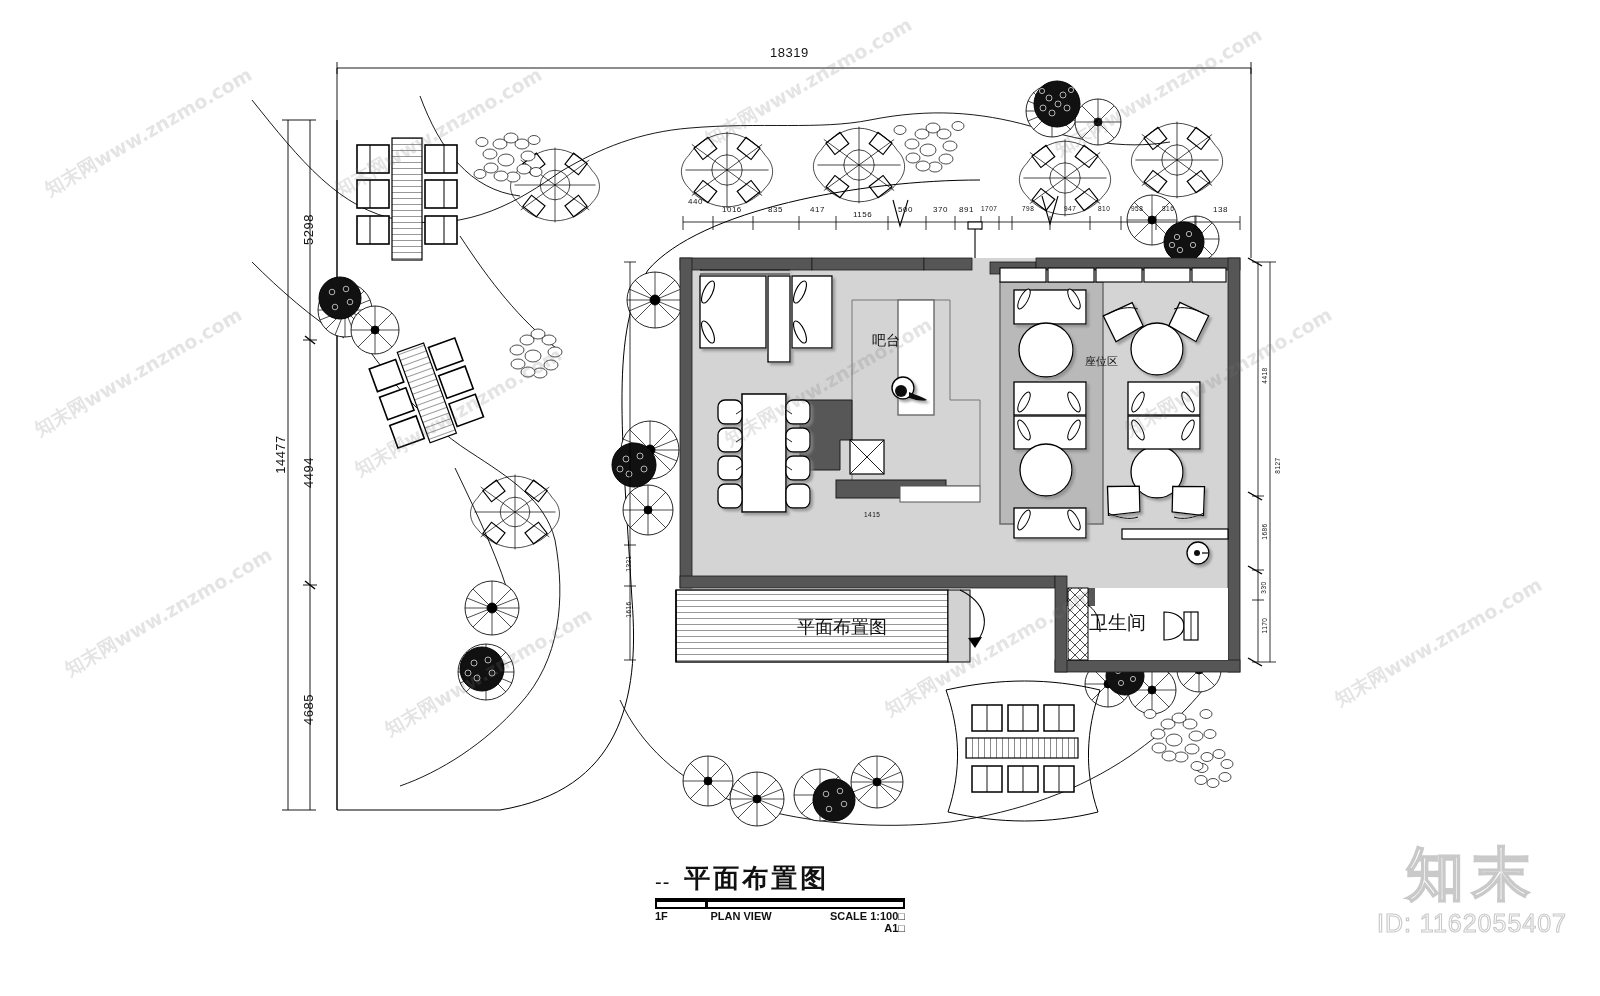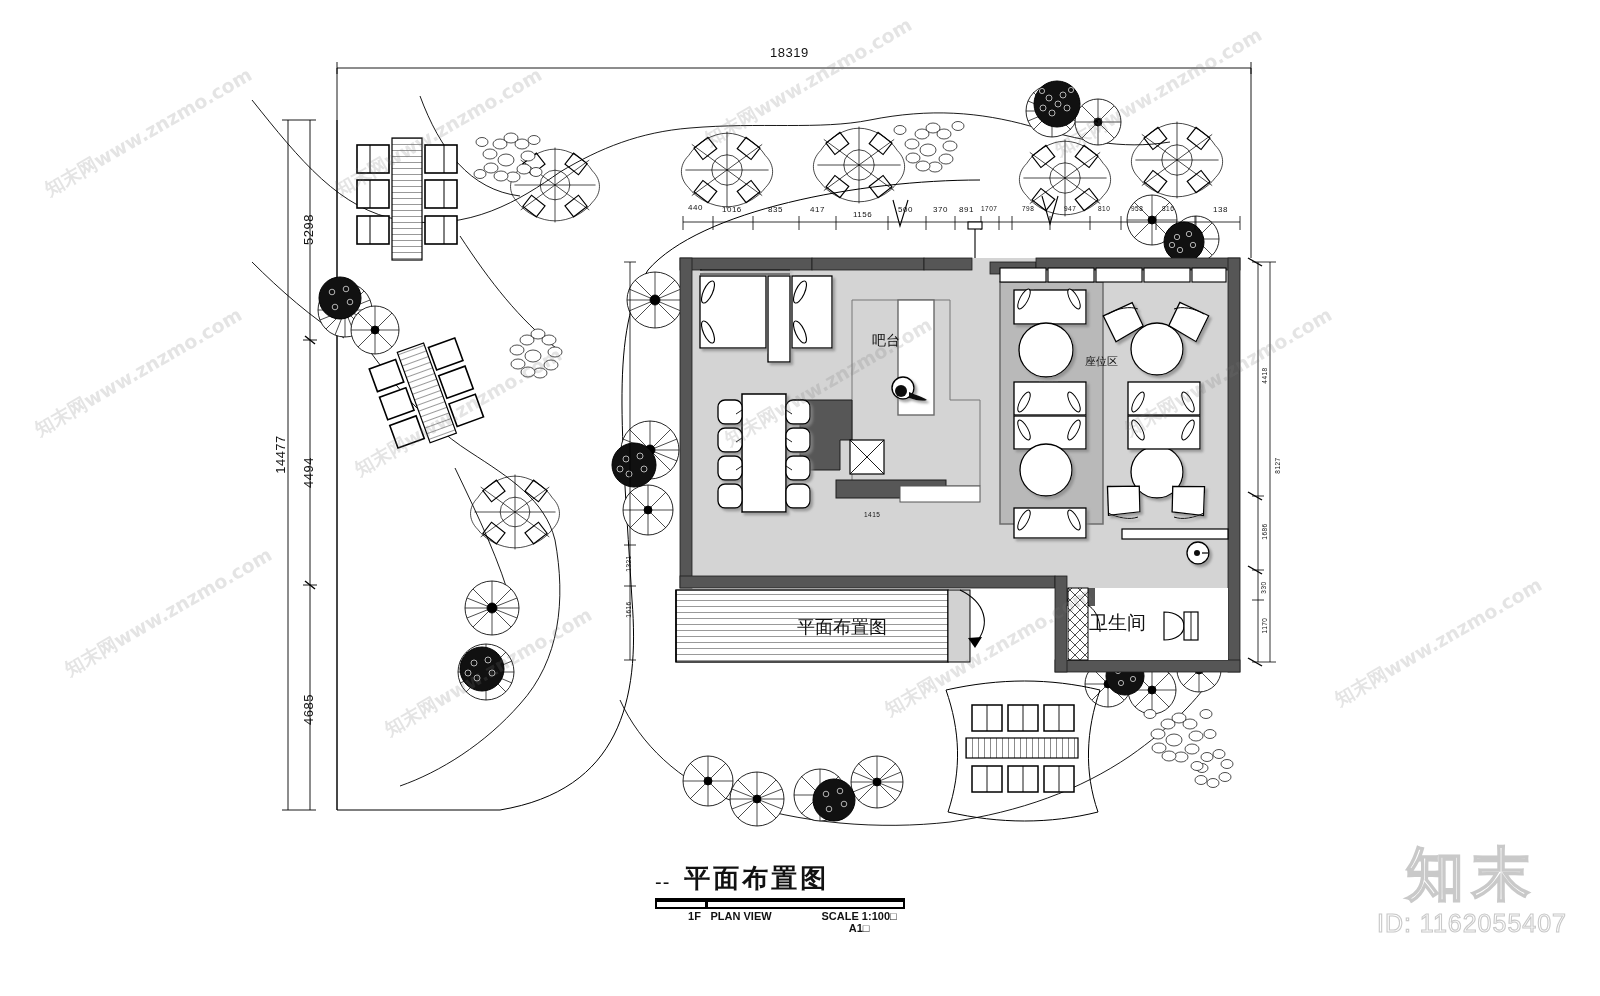--- a/index.html
+++ b/index.html
@@ -955,21 +955,21 @@
   <div class="roomlabel" style="left:797px; top:615px; font-size:18px;">平面布置图</div>
   <div class="roomlabel" style="left:1089px; top:610px; font-size:19px;">卫生间</div>
 
   <div class="dimtext" style="left:770px; top:45px;">18319</div>
 
   <div class="dimtext vert" style="left:288px; top:222px; width:40px; text-align:center;">5298</div>
   <div class="dimtext vert" style="left:288px; top:465px; width:40px; text-align:center;">4494</div>
   <div class="dimtext vert" style="left:288px; top:702px; width:40px; text-align:center;">4685</div>
   <div class="dimtext vert" style="left:258px; top:447px; width:44px; text-align:center;">14477</div>
 
-  <div class="dimtext small" style="left:688px; top:203px;">440</div>
+  <div class="dimtext small" style="left:688px; top:197px;">440</div>
   <div class="dimtext small" style="left:722px; top:205px;">1016</div>
   <div class="dimtext small" style="left:768px; top:205px;">835</div>
   <div class="dimtext small" style="left:810px; top:205px;">417</div>
   <div class="dimtext small" style="left:853px; top:210px;">1156</div>
   <div class="dimtext small" style="left:898px; top:205px;">500</div>
   <div class="dimtext small" style="left:933px; top:205px;">370</div>
   <div class="dimtext small" style="left:959px; top:205px;">891</div>
   <div class="dimtext tiny" style="left:981px; top:205px;">1707</div>
   <div class="dimtext tiny" style="left:1022px;top:205px;">798</div>
   <div class="dimtext tiny" style="left:1064px;top:205px;">947</div>
@@ -992,23 +992,23 @@
     <div class="tb-row1">
       <span class="tb-dashes">--</span>
       <span class="tb-title">平面布置图</span>
     </div>
     <div class="tb-bar">
       <div class="seg-w" style="width:48px; margin:1px 0 1px 1px;"></div>
       <div style="width:3px;"></div>
       <div class="seg-w" style="width:195px; margin:1px 1px 1px 0;"></div>
     </div>
     <div class="tb-meta">
-      <span style="width:60px; text-align:right;">1F</span>
+      <span style="width:60px; text-align:left;">1F</span>
       <span style="width:105px; text-align:center;">PLAN VIEW</span>
-      <span style="width:120px; text-align:center;margin-left:32px;">SCALE 1:100□ A1□</span>
+      <span style="width:120px; text-align:right;margin-left:32px;">SCALE 1:100□ A1□</span>
     </div>
   </div>
 
   <div id="brand">
     <div class="brand-glyphs">知末</div>
     <div class="brand-id">ID: 1162055407</div>
   </div>
 
 </div>
 

